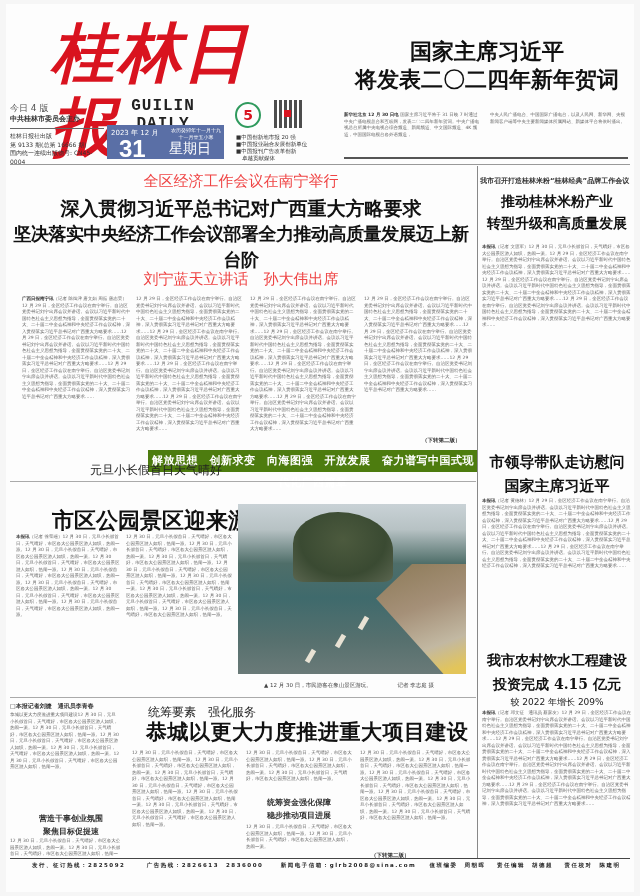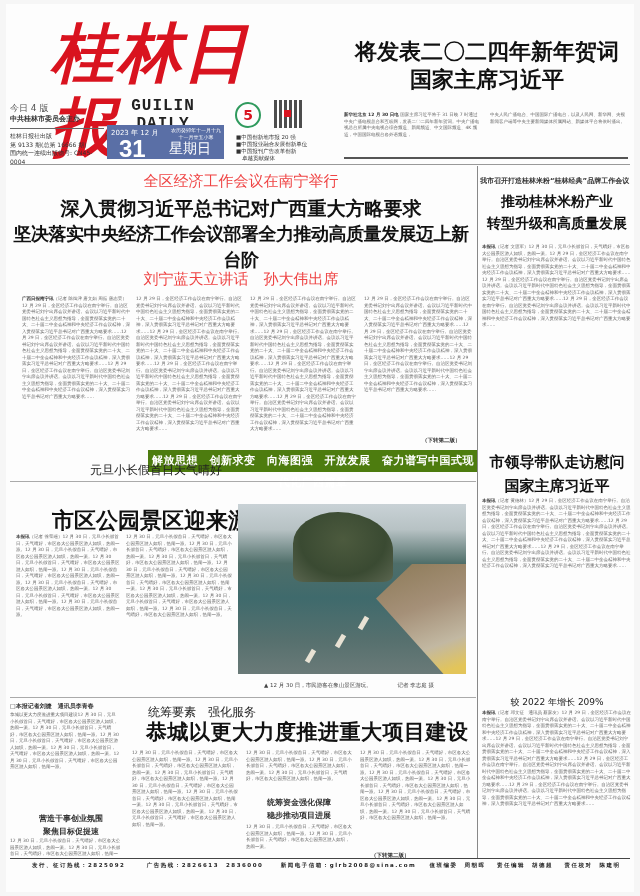--- a/index.html
+++ b/index.html
@@ -72,22 +72,22 @@
   <div class="abs honors">
     <div>■<span>中国创新地市报 20 强</span></div>
     <div>■<span>中国报业融合发展创新单位</span></div>
     <div>■<span>中国报刊广告改革创新</span></div>
     <div style="padding-left:6px;"><span>卓越贡献媒体</span></div>
   </div>
 
   <div class="abs hline" style="left:4px;top:160px;width:620px;background:#999;height:1px;"></div>
 
   <div class="abs top-head">
+    <div>国家主席习近平</div>
     <div>将发表二〇二四年新年贺词</div>
-    <div>国家主席习近平</div>
   </div>
   <div class="abs small-body" style="left:338px;top:108px;width:136px;height:34px;">
     <b style="color:#333">新华社北京 12 月 30 日电</b>
     <span>国家主席习近平将于 31 日晚 7 时通过中央广播电视总台和互联网，发表二〇二四年新年贺词。中央广播电视总台所属中央电视台综合频道、新闻频道、中文国际频道、4K 频道，中国国际电视台各外语频道，</span>
   </div>
   <div class="abs small-body" style="left:484px;top:108px;width:136px;height:34px;">中央人民广播电台、中国国际广播电台，以及人民网、新华网、央视新闻客户端等中央主要新闻媒体所属网站、新媒体平台将依时播出。</div>
   <div class="abs hline" style="left:338px;top:153px;width:284px;background:#555;height:2px;"></div>
 
   <div class="abs sub-head" style="left:0;top:168px;width:470px;font-size:15px;">全区经济工作会议在南宁举行</div>
   <div class="abs main-head" style="left:0;top:191px;width:470px;font-size:19px;line-height:26px;">
@@ -177,20 +177,24 @@
   </div>
 
   <div class="abs right-col right-head" style="top:446px;font-size:15px;line-height:24px;">
     <div>市领导带队走访慰问</div>
     <div>国家主席习近平</div>
   </div>
   <div class="abs right-col small-body" style="top:494px;width:150px;height:134px;left:476px;">
     <b style="color:#333">本报讯</b><span>（记者 黄德林）</span><span>12 月 29 日，全区经济工作会议在南宁举行。自治区党委书记刘宁出席会议并讲话。会议以习近平新时代中国特色社会主义思想为指导，全面贯彻落实党的二十大、二十届二中全会精神和中央经济工作会议精神，深入贯彻落实习近平总书记对广西重大方略要求……</span><span>12 月 29 日，全区经济工作会议在南宁举行。自治区党委书记刘宁出席会议并讲话。会议以习近平新时代中国特色社会主义思想为指导，全面贯彻落实党的二十大、二十届二中全会精神和中央经济工作会议精神，深入贯彻落实习近平总书记对广西重大方略要求……</span><span>12 月 29 日，全区经济工作会议在南宁举行。自治区党委书记刘宁出席会议并讲话。会议以习近平新时代中国特色社会主义思想为指导，全面贯彻落实党的二十大、二十届二中全会精神和中央经济工作会议精神，深入贯彻落实习近平总书记对广西重大方略要求……</span>
   </div>
 
+  <div class="abs right-col right-head" style="top:644px;font-size:14px;line-height:24px;">
+    <div>我市农村饮水工程建设</div>
+    <div>投资完成 4.15 亿元</div>
+  </div>
   <div class="abs right-col" style="top:692px;width:154px;text-align:center;font-size:9px;color:#222;">较 2022 年增长 209%</div>
   <div class="abs right-col small-body" style="top:706px;width:150px;height:148px;left:476px;">
     <b style="color:#333">本报讯</b><span>（记者 邓文征　通讯员 蔡家友）</span><span>12 月 29 日，全区经济工作会议在南宁举行。自治区党委书记刘宁出席会议并讲话。会议以习近平新时代中国特色社会主义思想为指导，全面贯彻落实党的二十大、二十届二中全会精神和中央经济工作会议精神，深入贯彻落实习近平总书记对广西重大方略要求……</span><span>12 月 29 日，全区经济工作会议在南宁举行。自治区党委书记刘宁出席会议并讲话。会议以习近平新时代中国特色社会主义思想为指导，全面贯彻落实党的二十大、二十届二中全会精神和中央经济工作会议精神，深入贯彻落实习近平总书记对广西重大方略要求……</span><span>12 月 29 日，全区经济工作会议在南宁举行。自治区党委书记刘宁出席会议并讲话。会议以习近平新时代中国特色社会主义思想为指导，全面贯彻落实党的二十大、二十届二中全会精神和中央经济工作会议精神，深入贯彻落实习近平总书记对广西重大方略要求……</span><span>12 月 29 日，全区经济工作会议在南宁举行。自治区党委书记刘宁出席会议并讲话。会议以习近平新时代中国特色社会主义思想为指导，全面贯彻落实党的二十大、二十届二中全会精神和中央经济工作会议精神，深入贯彻落实习近平总书记对广西重大方略要求……</span>
   </div>
 
   <div class="abs hline" style="left:4px;top:854px;width:620px;background:#444;"></div>
   <div class="abs footer">
     <span style="margin-left:26px;">发行、征订热线：2825092</span>
     <span style="margin-left:18px;">广告热线：2826613　2836000</span>
     <span style="margin-left:14px;">新闻电子信箱：glrb2008@sina.com</span>

